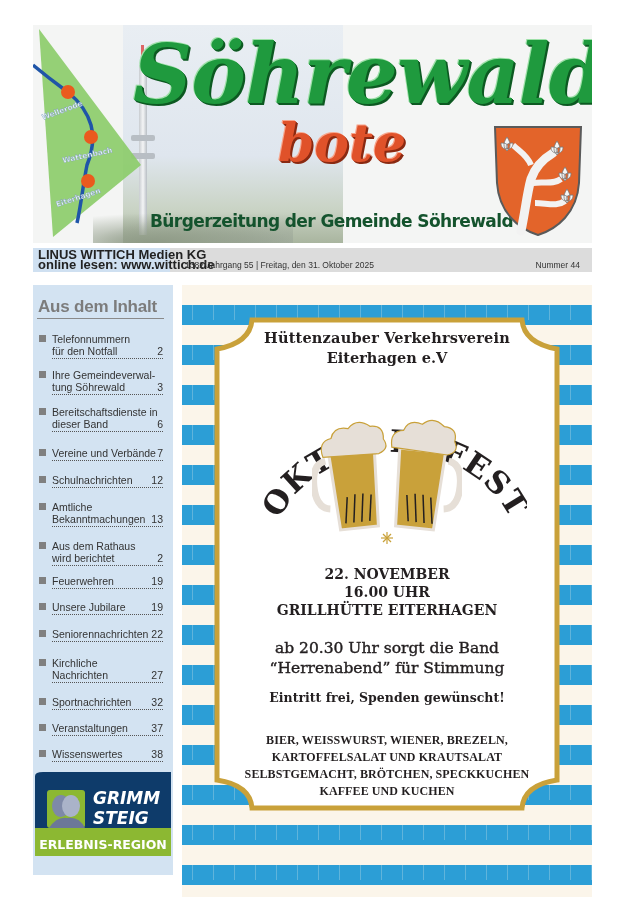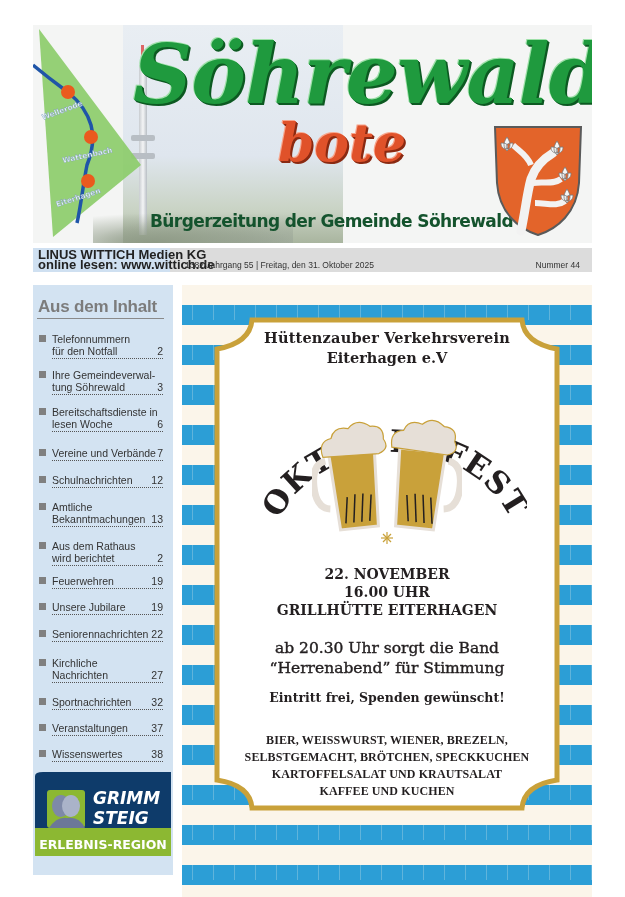--- a/index.html
+++ b/index.html
@@ -135,21 +135,21 @@
         <div class="text">
           <span class="line">Ihre Gemeindeverwal-</span>
           <span class="line">tung Söhrewald</span>
           <span class="page">3</span>
         </div>
       </div>
       <div class="toc-item" style="top: 121px;">
         <span class="bullet"></span>
         <div class="text">
           <span class="line">Bereitschaftsdienste in</span>
-          <span class="line">lesen Woche</span>
+          <span class="line">dieser Band</span>
           <span class="page">6</span>
         </div>
       </div>
       <div class="toc-item" style="top: 162px;">
         <span class="bullet"></span>
         <div class="text">
           <span class="line">Vereine und Verbände</span>
           <span class="page">7</span>
         </div>
       </div>
@@ -299,18 +299,18 @@
       <div>16.00 UHR</div>
       <div>GRILLHÜTTE EITERHAGEN</div>
     </div>
     <div id="band-line" class="p-block">
       <div>ab 20.30 Uhr sorgt die Band</div>
       <div>“Herrenabend” für Stimmung</div>
     </div>
     <div id="entry-line" class="p-block">Eintritt frei, Spenden gewünscht!</div>
     <div id="food-line" class="p-block">
       <div>BIER, WEISSWURST, WIENER, BREZELN,</div>
+      <div>KARTOFFELSALAT UND KRAUTSALAT</div>
       <div>SELBSTGEMACHT, BRÖTCHEN, SPECKKUCHEN</div>
-      <div>KARTOFFELSALAT UND KRAUTSALAT</div>
       <div>KAFFEE UND KUCHEN</div>
     </div>
   </div>
 </div>
 
 </body></html>

